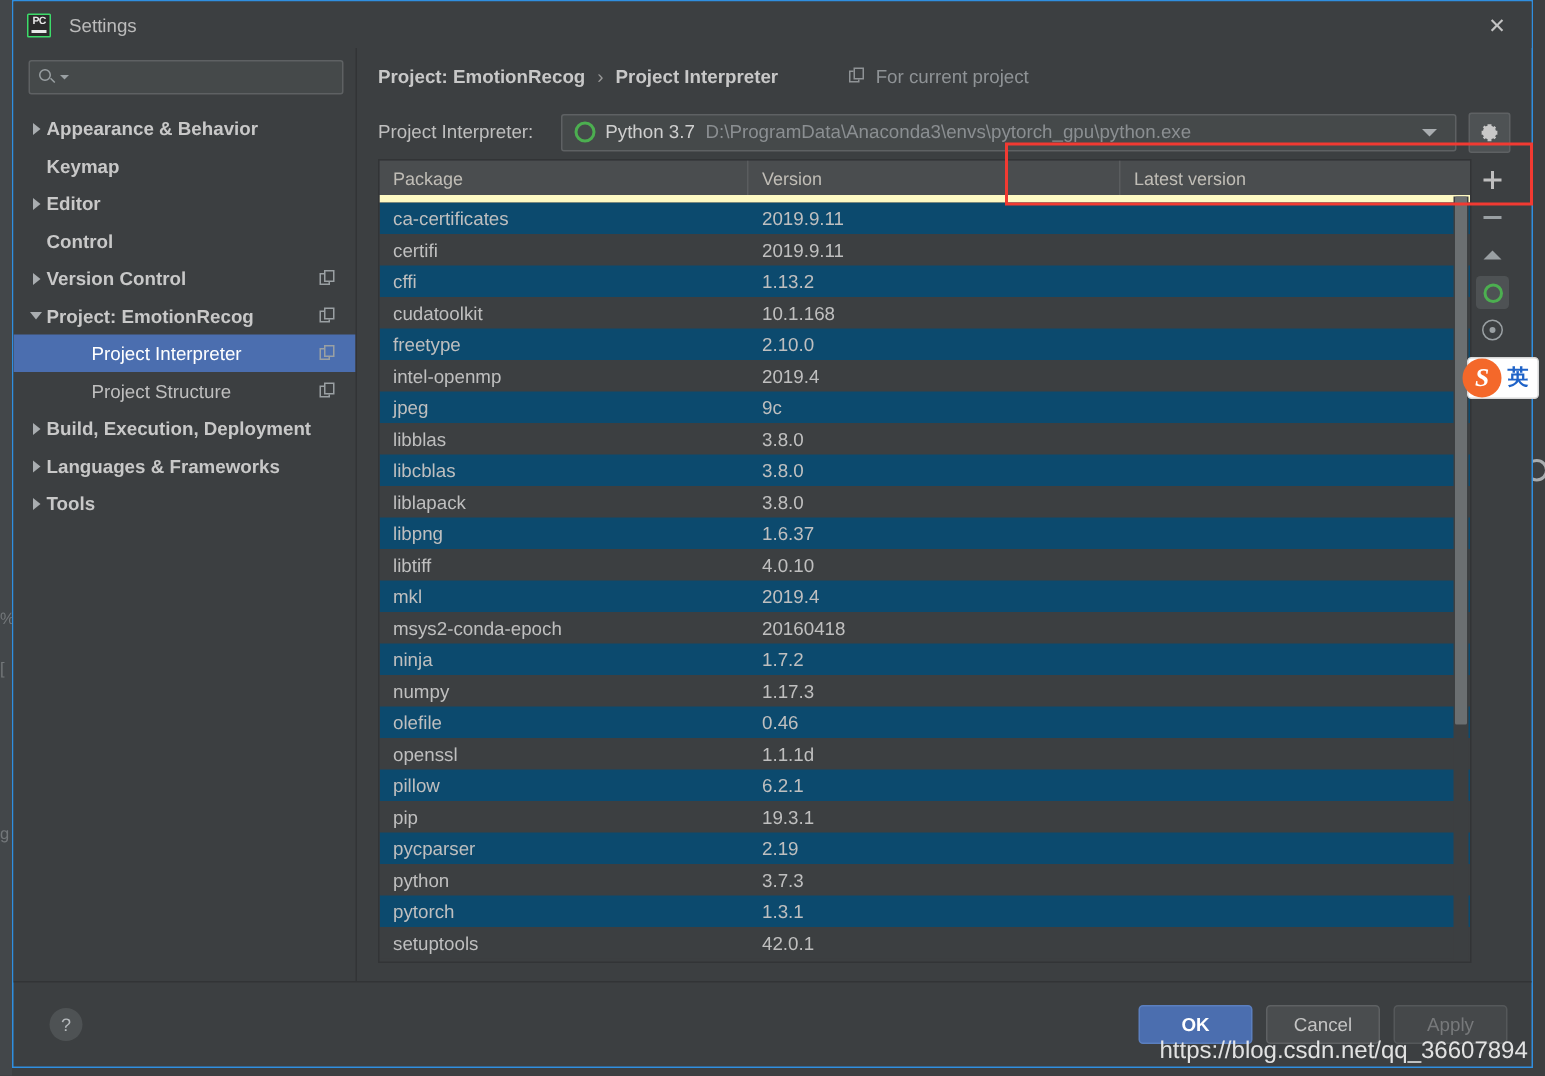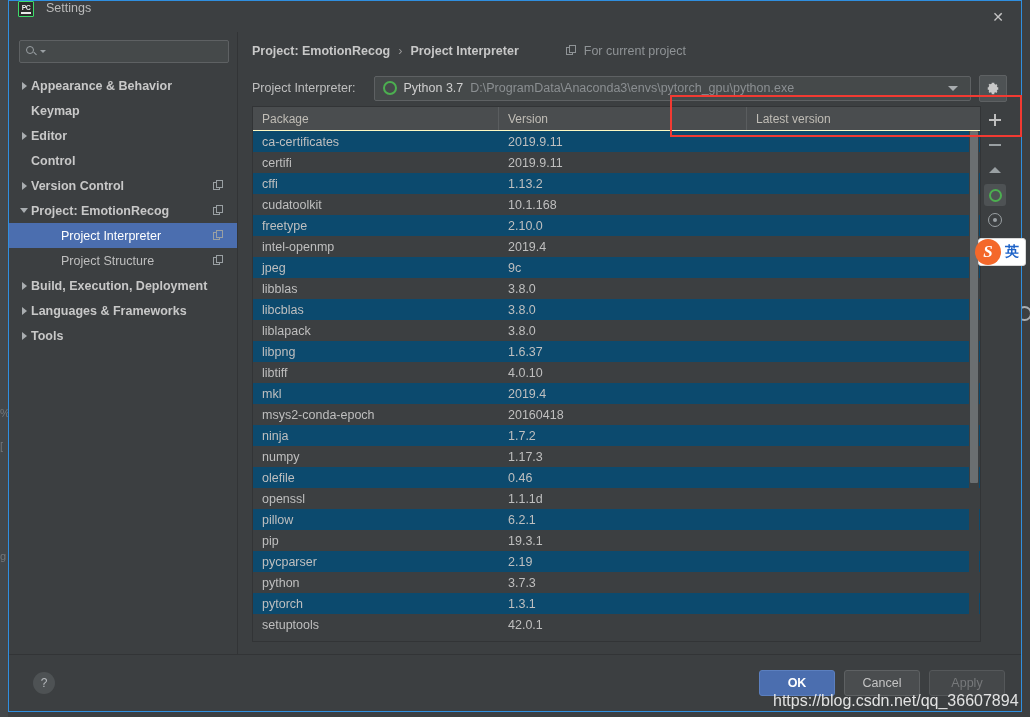--- a/index.html
+++ b/index.html
@@ -49,21 +49,21 @@
     background: #3c3f41;
     border: 1px solid #2f8fe0;
     box-sizing: border-box;
     display: flex; flex-direction: column;
   }
 
   
   #titlebar {
     height: 31px;
     flex: 0 0 31px;
-    display: flex; 
+    display: flex; align-items: center;
     padding-left: 9px;
     position: relative;
     background: #3c3f41;
   }
   .pc-logo {
     width: 16px; height: 16px;
     border: 1.5px solid #3ddc6a;
     box-sizing: border-box;
     background: #2b2b2b;
     display: flex; align-items: center; justify-content: center;
@@ -309,21 +309,21 @@
     background: #3c3f41;
     display: flex; flex-direction: column;
     min-width: 0;
     position: relative;
     overflow: hidden;
   }
   #thead {
     height: 23px; flex: 0 0 23px;
     display: flex;
     background: #4a4d4f;
-    border-bottom: 1px solid #fef9c3;
+    border-bottom: 5px solid #fef9c3;
   }
   .th {
     font-size: 12px; color: #c0bdb6;
     display: flex; align-items: center;
     padding-left: 9px;
     box-sizing: border-box;
     border-right: 1px solid #5a5d5f;
   }
   .th:last-child { border-right: none; }
   .col-pkg { width: 246px; flex: 0 0 246px; }

